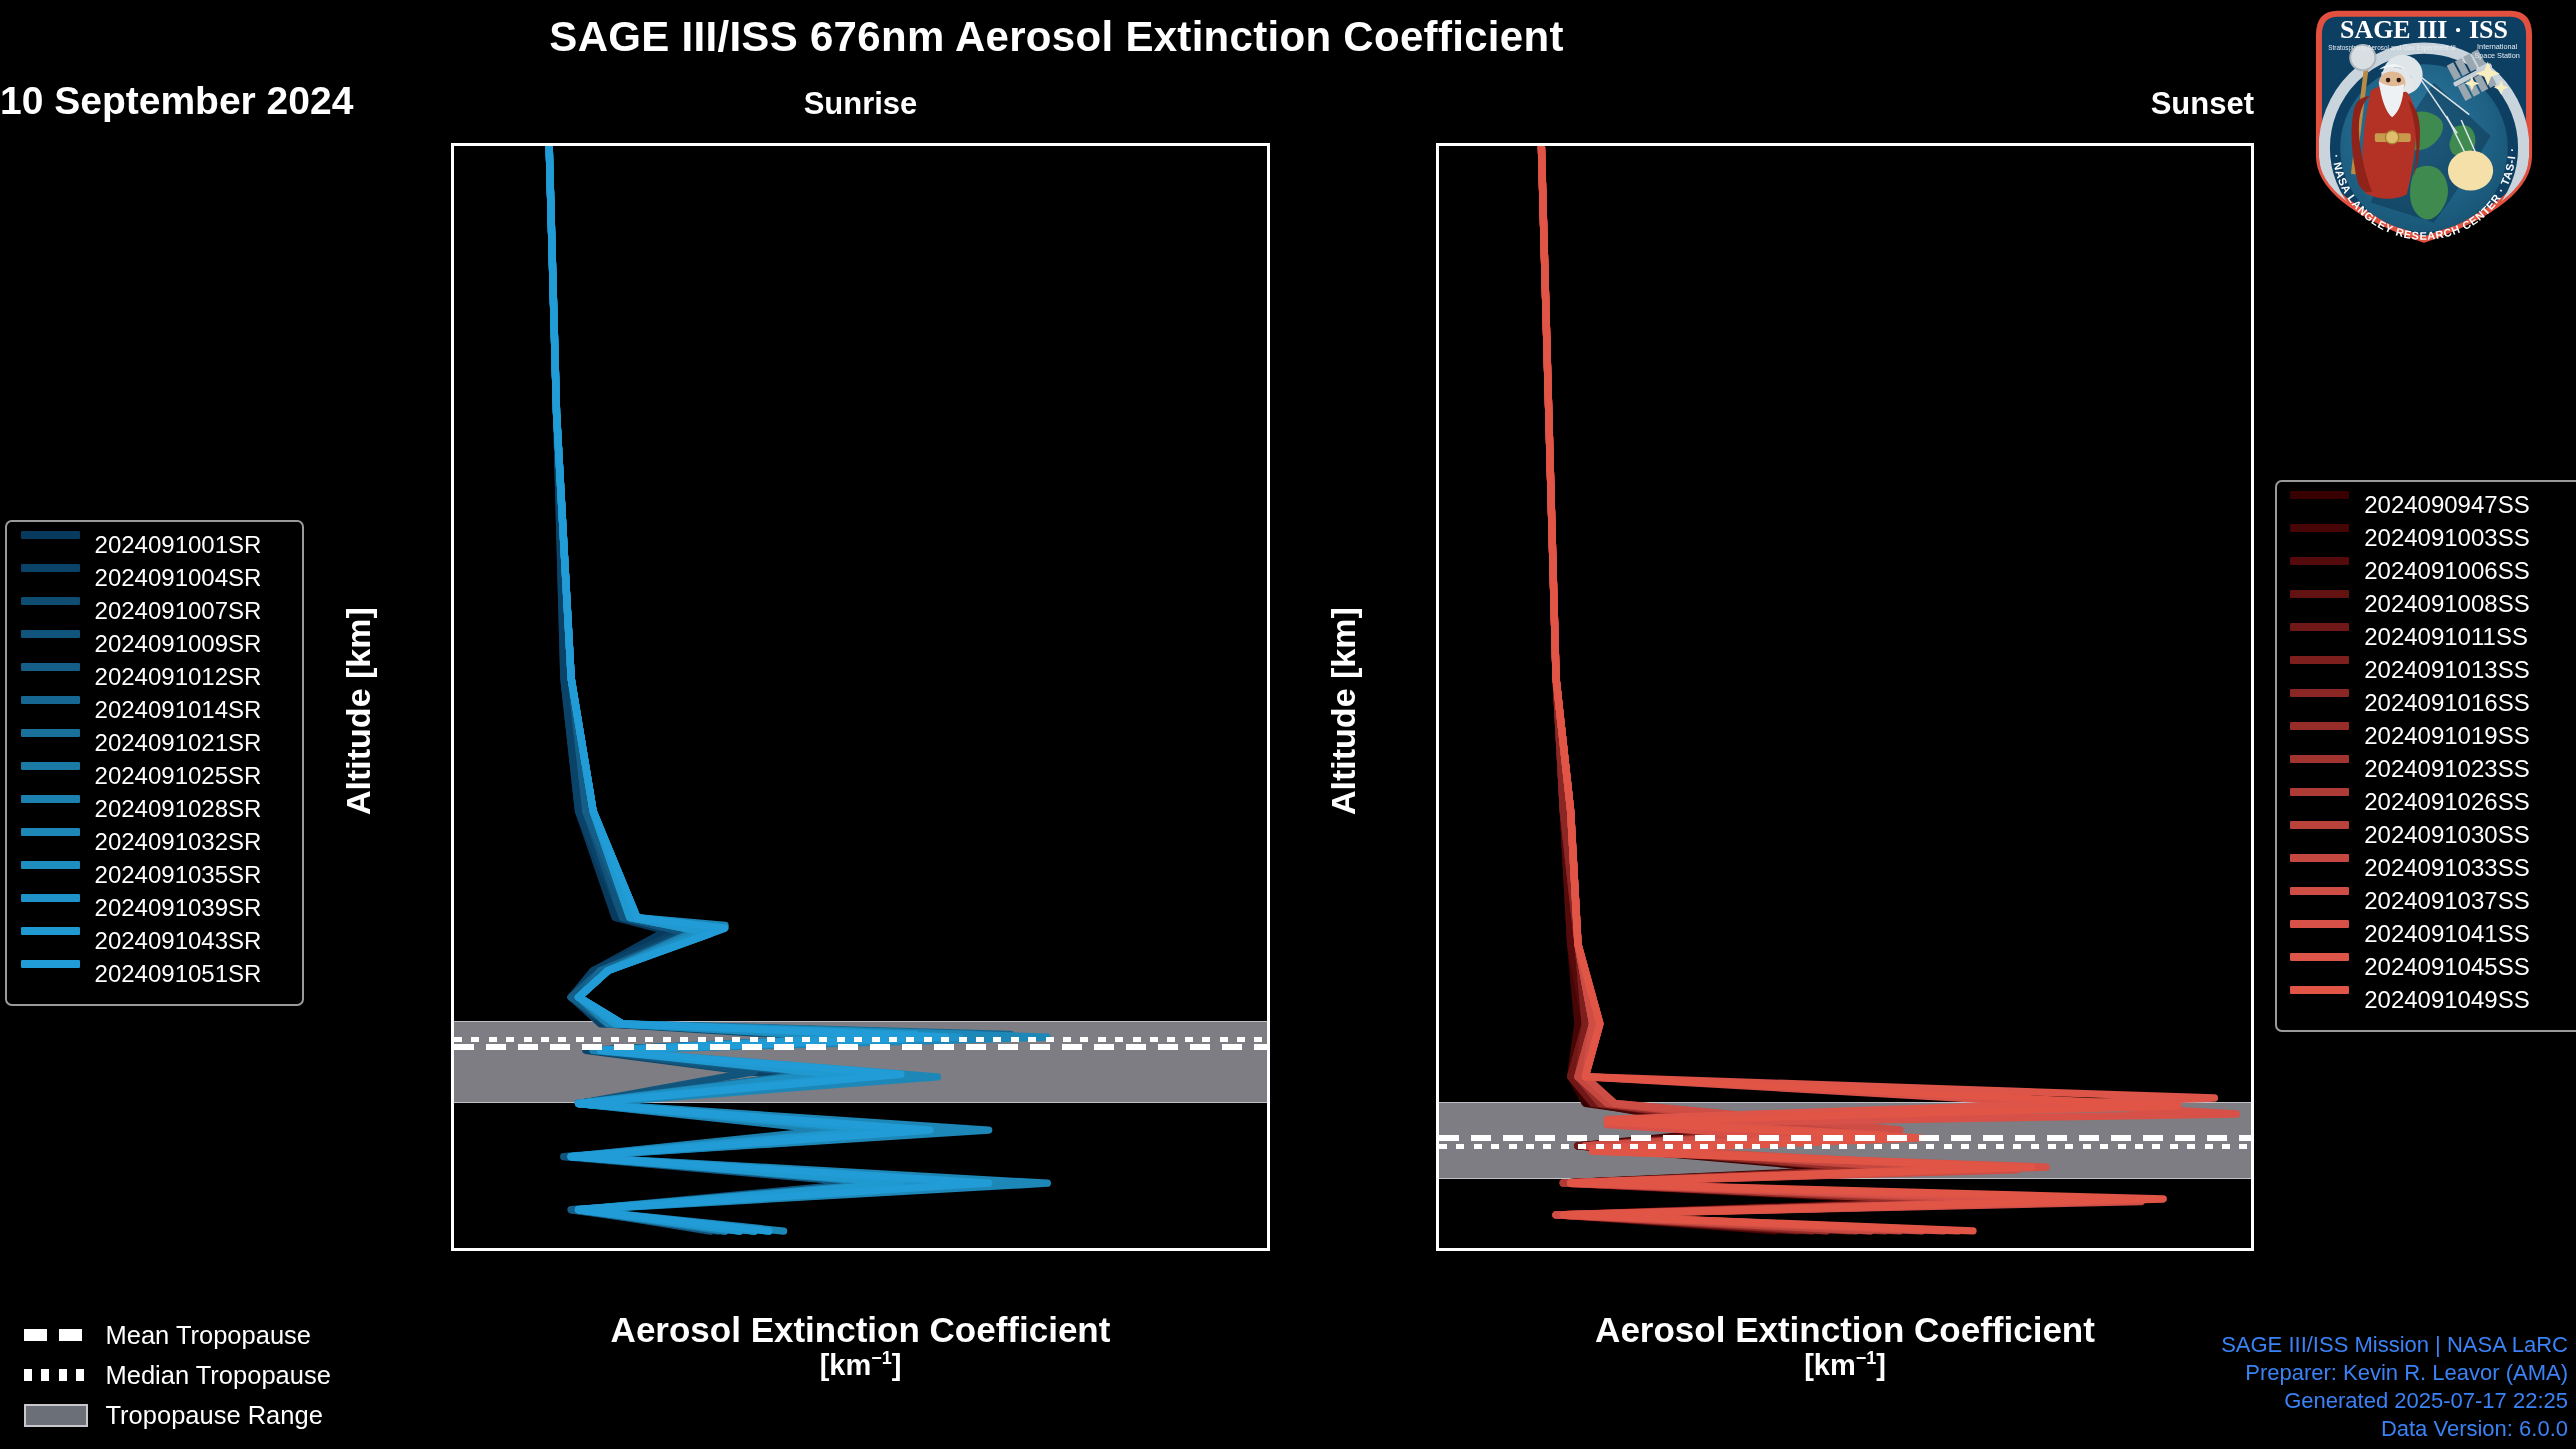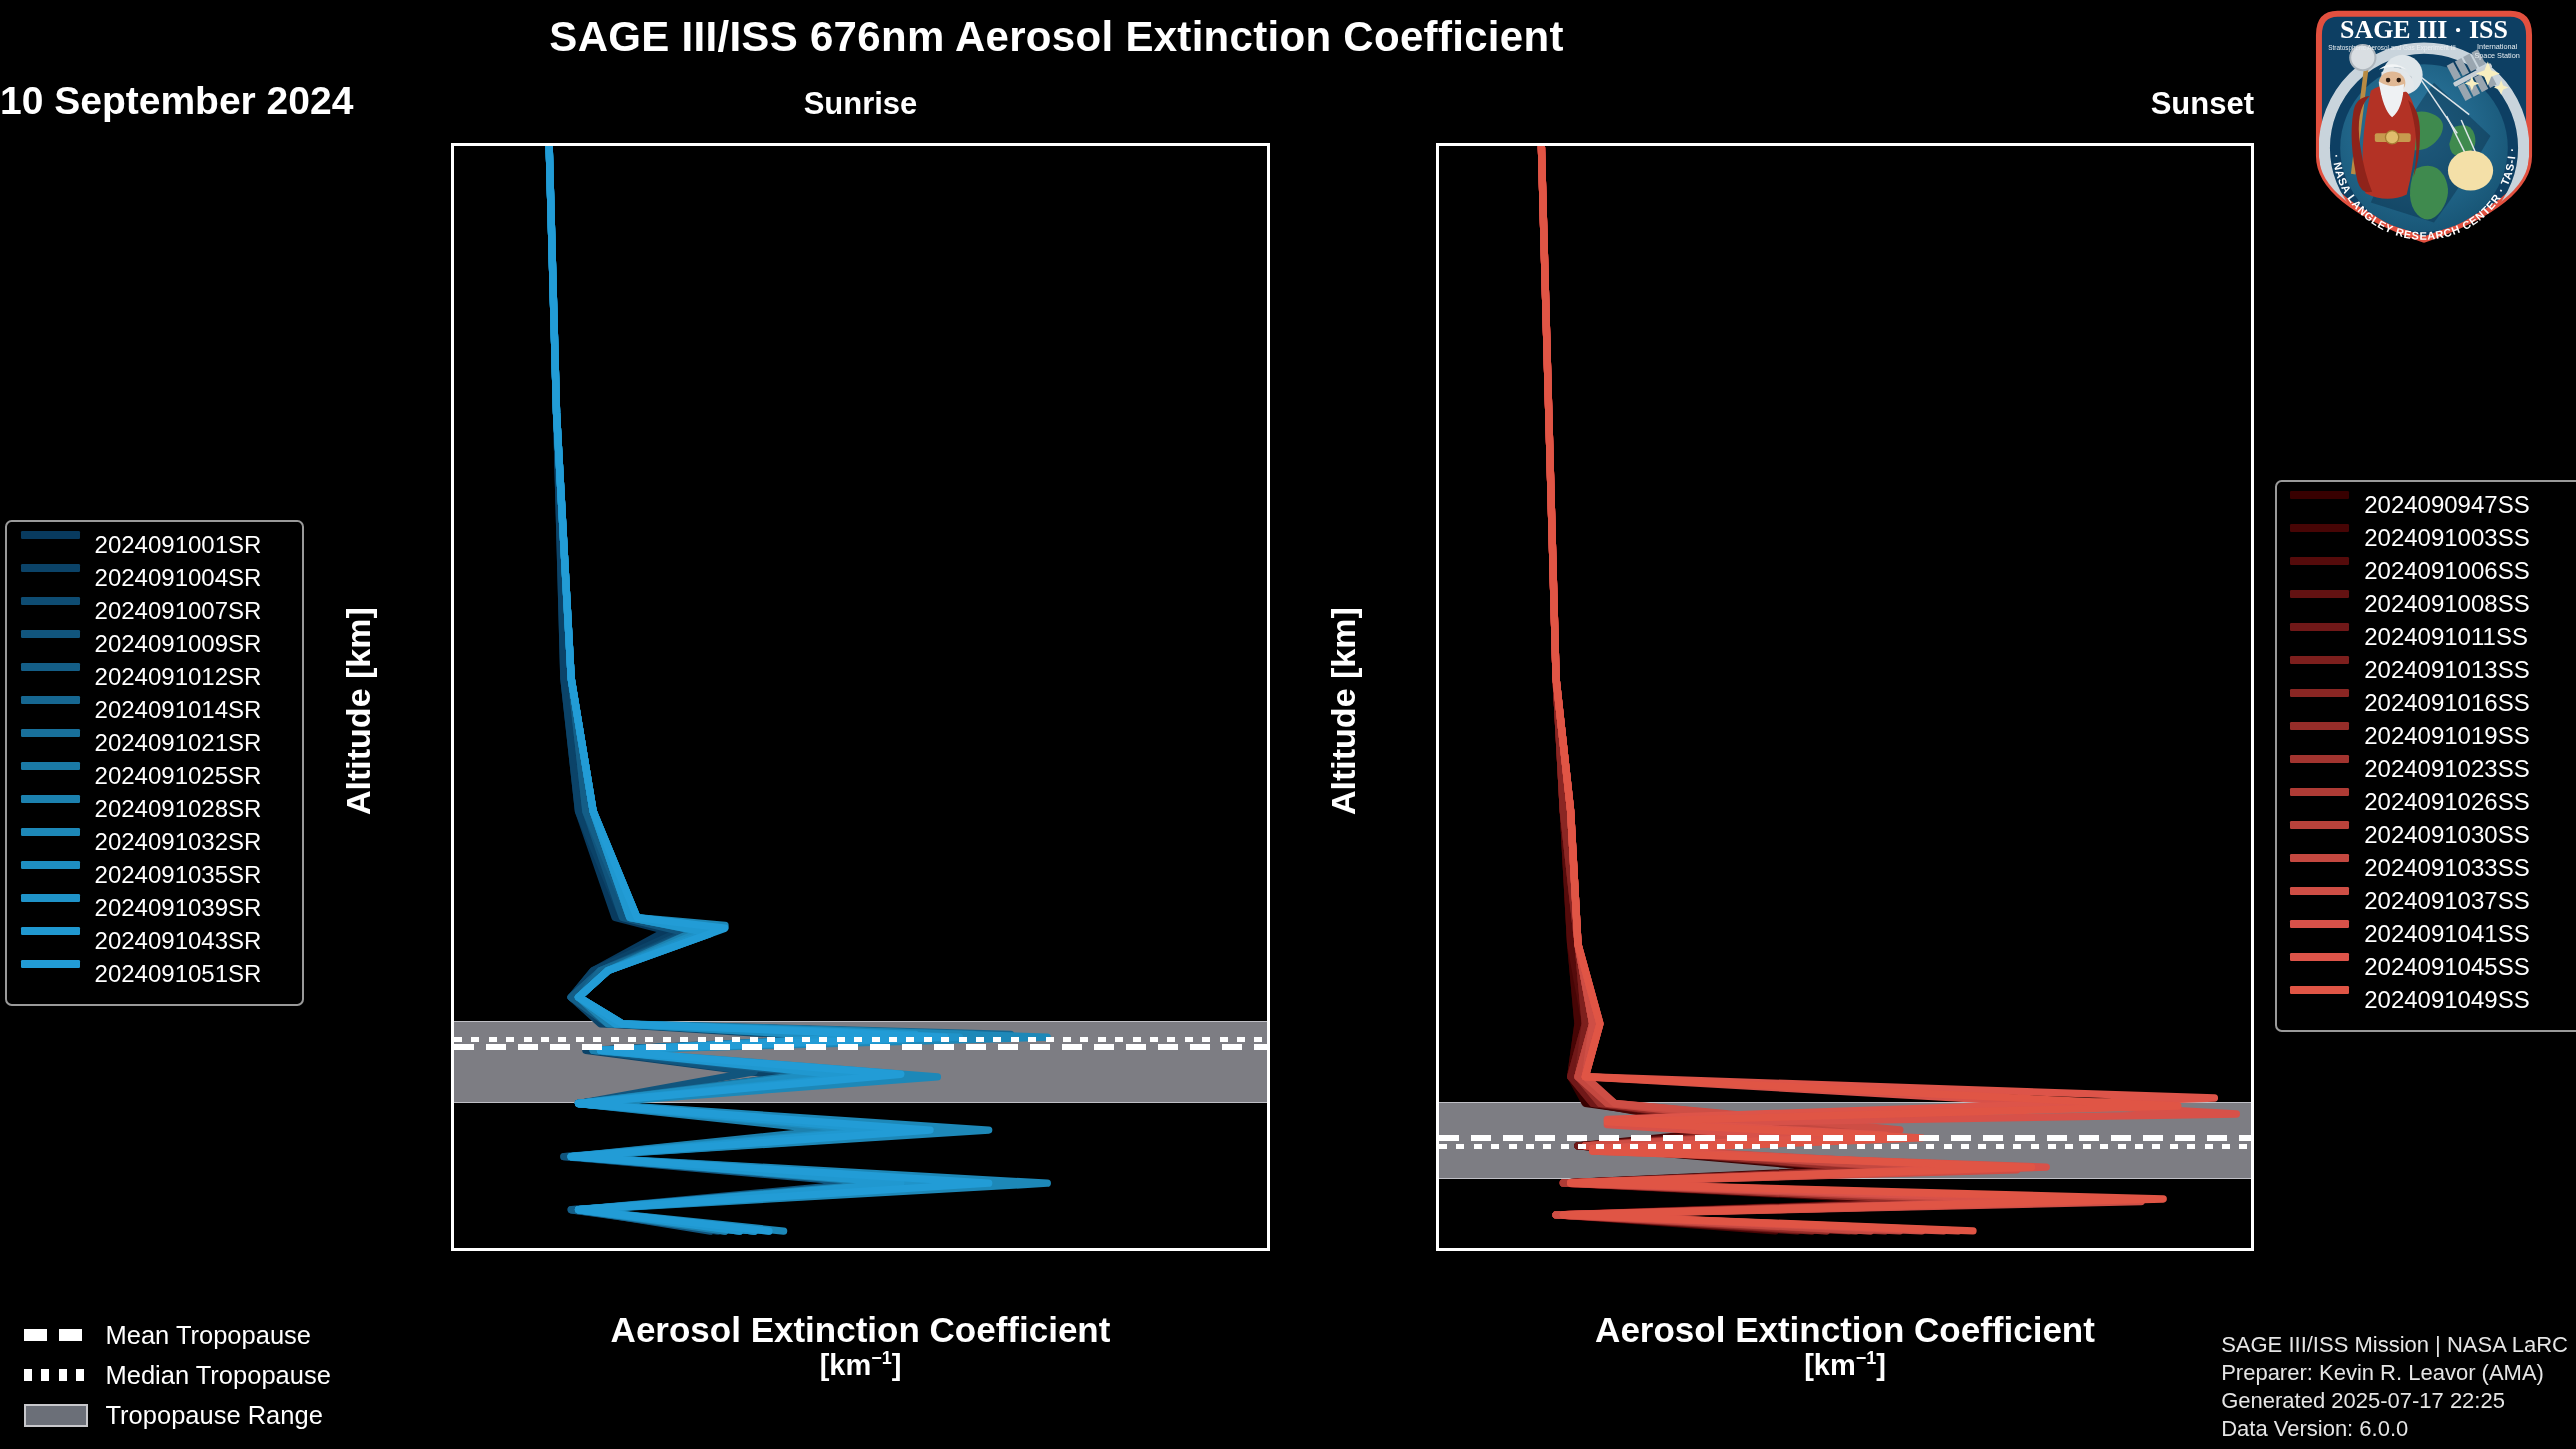--- a/index.html
+++ b/index.html
@@ -52,21 +52,21 @@
   .legend-text{font-size:24px;white-space:nowrap;}
   
   #tropo-key{left:6.7px;top:1315px;width:349px;}
   .key-row{display:flex;align-items:center;height:40px;}
   .key-glyph{width:64px;height:12px;flex:0 0 64px;margin:0 17.4px 0 17.4px;}
   .key-dash{background:repeating-linear-gradient(to right,#fff 0 23px,transparent 23px 35px);}
   .key-dot{background:repeating-linear-gradient(to right,#fff 0 8px,transparent 8px 17.4px);}
   .key-patch{background:#6b6f78;border:2px solid #c8c8cc;box-sizing:border-box;height:23px;}
   .key-text{font-size:25.5px;white-space:nowrap;}
   
-  #credits{right:8px;bottom:5.4px;color:#e5e5e5;font-size:22px;
+  #credits{right:8px;bottom:5.4px;text-align:right;color:#3b82f6;font-size:22px;
       line-height:1.28;}
   
   #logo{right:19px;top:2.7px;width:266px;height:246px;}
 </style>
 </head>
 <body>
 
 <div class="abs" id="main-title">SAGE III/ISS 676nm Aerosol Extinction Coefficient</div>
 <div class="abs" id="date-title">10 September 2024</div>
 <div class="abs" id="sunrise-title">Sunrise</div>

